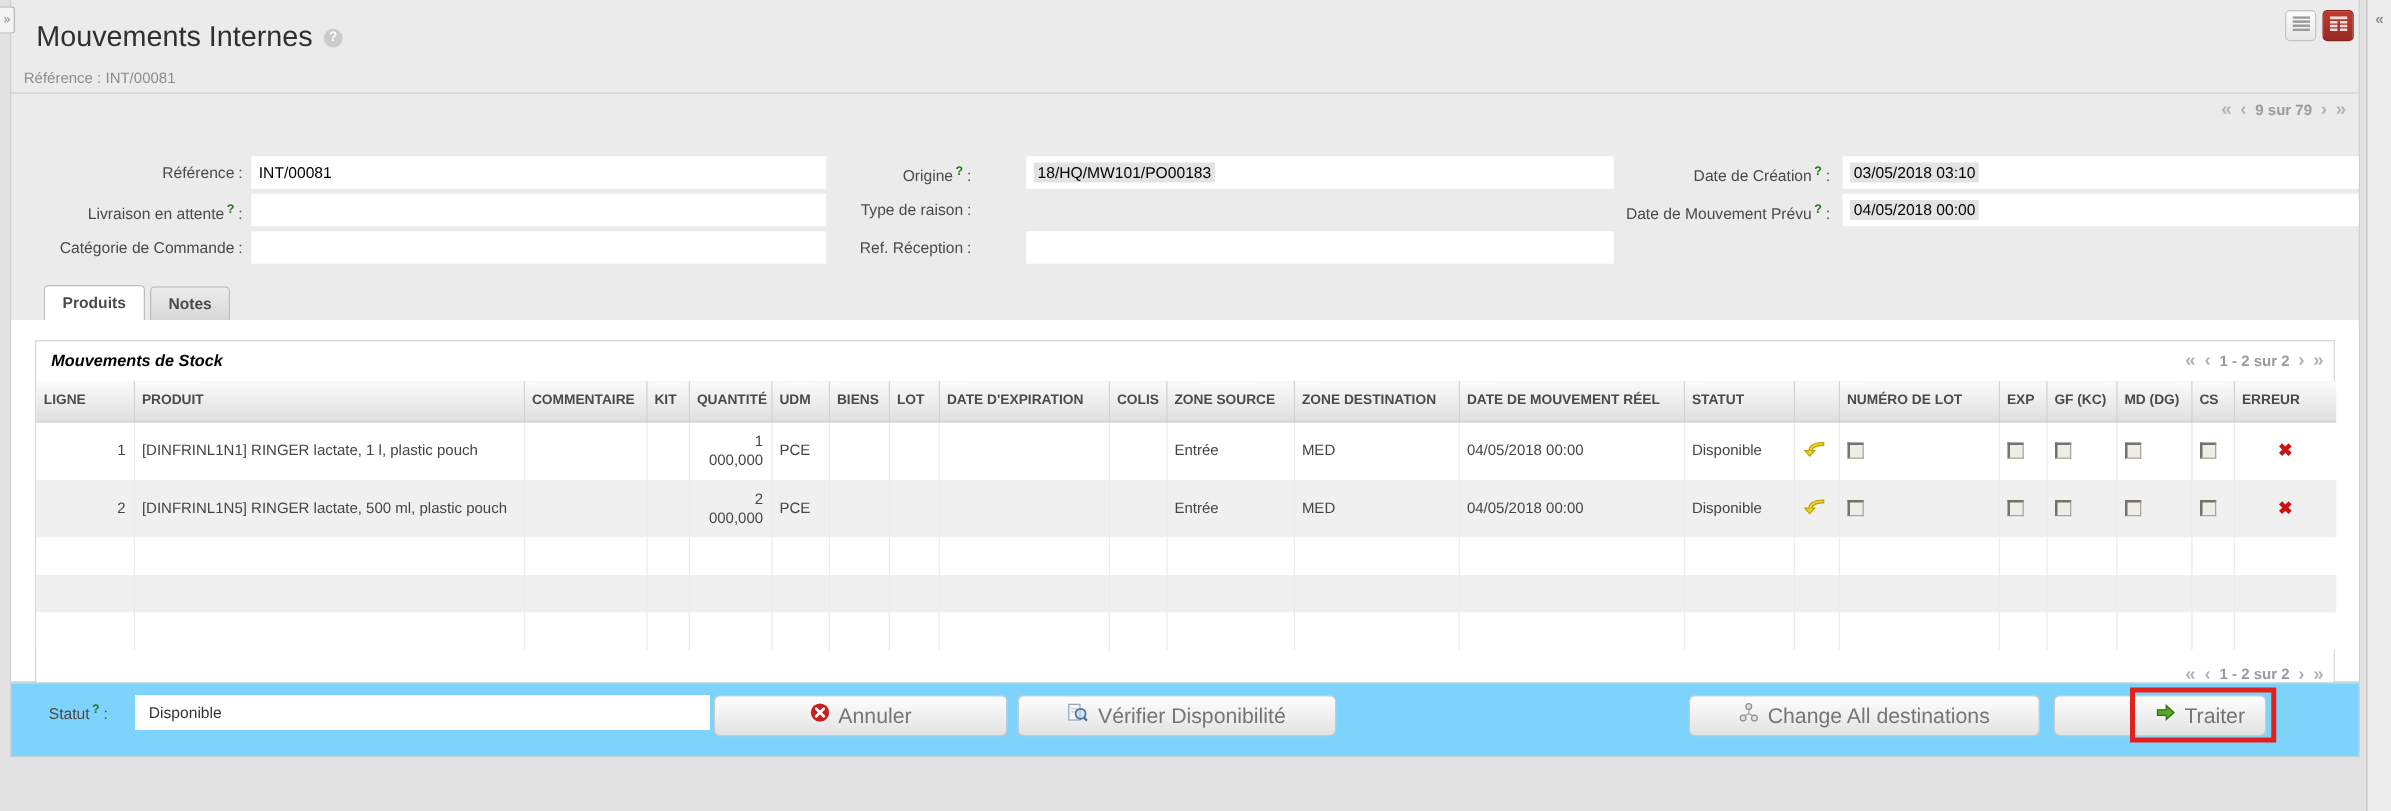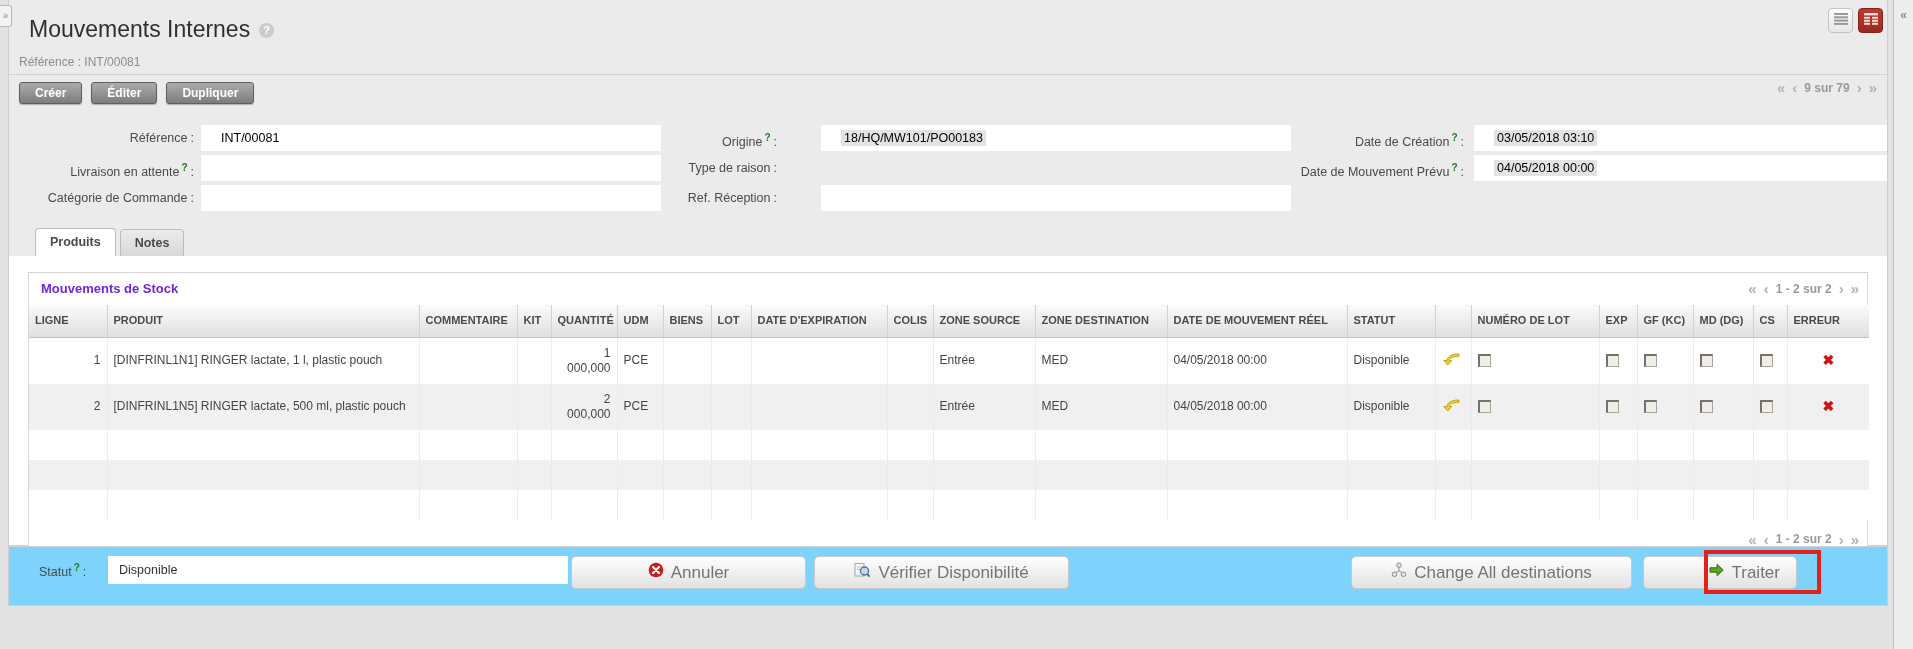--- a/index.html
+++ b/index.html
@@ -26,38 +26,38 @@
 
   .toolbar{position:absolute;left:10px;top:82px;display:flex;gap:9px;}
   .tb-btn{height:22px;padding:0 15px;background:linear-gradient(#ababab,#7d7d7d);border:1px solid #5f5f5f;border-radius:3px;color:#fff;font-weight:bold;font-size:12px;line-height:20px;cursor:pointer;box-shadow:0 1px 1px rgba(0,0,0,.25);}
 
   .pager{display:flex;gap:7px;align-items:center;color:#9a9a9a;font-weight:bold;font-size:12px;}
   .pager .arr{color:#b3b3b3;font-size:15px;line-height:1;cursor:pointer;font-weight:bold;}
   .pager-hdr{position:absolute;right:10px;top:80px;}
 
   
   .flabel{position:absolute;height:26px;line-height:26px;font-size:12.5px;color:#4a4a4a;text-align:right;}
-  .ffield{position:absolute;height:26px;line-height:26px;background:#fff;font-size:12.5px;color:#000;padding:0 20px;box-sizing:border-box;white-space:nowrap;overflow:hidden;}
+  .ffield{position:absolute;height:26px;line-height:26px;background:#fff;font-size:12.5px;color:#000;padding:0 6px;box-sizing:border-box;white-space:nowrap;overflow:hidden;}
   .hl{background:#e3e3e3;padding:1px 3px;}
   .q{color:#1e7a1e;font-weight:bold;font-size:10px;vertical-align:super;margin-left:2px;}
   .cln{margin-left:3px;}
   .r1{top:125px}.r2{top:155px}.r3{top:185px}
   .c1l{left:0;width:185px}.c1f{left:192px;width:460px}
   .c2l{left:560px;width:208px}.c2f{left:812px;width:470px}
   .c3l{left:1230px;width:225px}.c3f{left:1465px;width:413px}
 
   
   .tabs{position:absolute;left:0;top:230px;width:100%;height:27px;border-bottom:1px solid #bcbcbc;box-sizing:border-box;padding-left:26px;display:flex;gap:4px;align-items:flex-end;}
   .tab{height:26px;line-height:26px;padding:0 14px;font-size:12.5px;font-weight:bold;color:#4a4a4a;background:linear-gradient(#ececec,#d8d8d8);border:1px solid #bcbcbc;border-bottom:none;border-radius:4px 4px 0 0;cursor:pointer;}
   .tab.active{background:#fff;height:27px;}
 
   .tab-content{position:absolute;left:0;top:256px;width:100%;height:290px;background:#fff;border-bottom:1px solid #cfcfcf;box-sizing:border-box;}
   .grid-box{position:absolute;left:19px;top:16px;width:1840px;border:1px solid #d7d7d7;background:#fff;box-sizing:border-box;}
   .grid-head{height:32px;position:relative;}
-  .grid-title{position:absolute;left:12px;top:8px;font-size:13px;font-weight:bold;color:#6d28d9;}
+  .grid-title{position:absolute;left:12px;top:8px;font-size:13px;font-weight:bold;color:#000000;font-style:italic;}
   .pager-grid-top{position:absolute;right:8px;top:8px;}
   .grid-foot{height:26px;position:relative;}
   .pager-grid-bottom{position:absolute;right:8px;top:4px;}
   .grid-filler{height:8px;}
 
   table.grid{border-collapse:collapse;table-layout:fixed;width:100%;font-size:12px;color:#444;}
   table.grid thead th{background:linear-gradient(#fbfbfb,#dfdfdf);border-bottom:1px solid #c3c3c3;border-right:1px solid #d2d2d2;font-size:11px;font-weight:bold;color:#4a4a4a;text-align:left;padding:3px 6px;line-height:1.15;vertical-align:middle;height:32px;box-sizing:border-box;cursor:pointer;}
   table.grid thead th:last-child{border-right:none;}
   table.grid tbody td{border-right:1px solid #ececec;padding:8px 6px;vertical-align:middle;line-height:1.25;box-sizing:border-box;}
   table.grid tbody td:last-child{border-right:none;}
@@ -72,21 +72,21 @@
 
   
   .footer{position:absolute;left:0;top:546px;width:100%;height:59px;border-top:1px solid #d2d2d2;background:#7dd3fc;box-sizing:border-box;}
   .f-label{position:absolute;left:30px;top:15px;font-size:12.5px;color:#4a4a4a;}
   .f-field{position:absolute;left:99px;top:9px;width:460px;height:28px;background:#fff;line-height:28px;padding:0 11px;font-size:12.5px;color:#333;box-sizing:border-box;}
   .f-btn{position:absolute;top:9px;height:33px;background:linear-gradient(#fefefe,#e2e2e2);border:1px solid #c9c9c9;border-radius:5px;color:#757575;font-size:17px;display:flex;align-items:center;justify-content:center;gap:7px;box-sizing:border-box;cursor:pointer;}
   .btn-annuler{left:562px;width:235px}
   .btn-verifier{left:805px;width:255px}
   .btn-forcer{left:1070px;width:264px}
   .btn-change{left:1342px;width:281px}
-  .btn-traiter{left:1634px;width:154px;justify-content:flex-end;padding-right:16px;}
+  .btn-traiter{left:1634px;width:170px;justify-content:flex-end;padding-right:16px;}
   .red-annotation{position:absolute;left:1695px;top:3px;width:117px;height:44px;border:4px solid #e4201a;pointer-events:none;z-index:3;box-sizing:border-box;}
 </style>
 </head>
 <body>
 
 <div class="page">
 
   <div class="left-toggle">»</div>
 
   <div class="container">
@@ -118,25 +118,20 @@
                 <rect x="0" y="9.8" width="6" height="2"></rect>
                 <rect x="8" y="9.8" width="6" height="2"></rect>
               </g>
             </svg></span>
       </button>
     </div>
 
     <div class="subtitle">Référence : INT/00081</div>
     <div class="hr"></div>
 
-    <div class="toolbar">
-      <button class="tb-btn">Créer</button>
-      <button class="tb-btn">Éditer</button>
-      <button class="tb-btn">Dupliquer</button>
-    </div>
 
     <div class="pager pager-hdr">
       <span class="arr">«</span>
       <span class="arr">‹</span>
       <span>9 sur 79</span>
       <span class="arr">›</span>
       <span class="arr">»</span>
     </div>
 
     <div class="flabel r1 c1l"><span>Référence</span><span class="cln">:</span></div>

